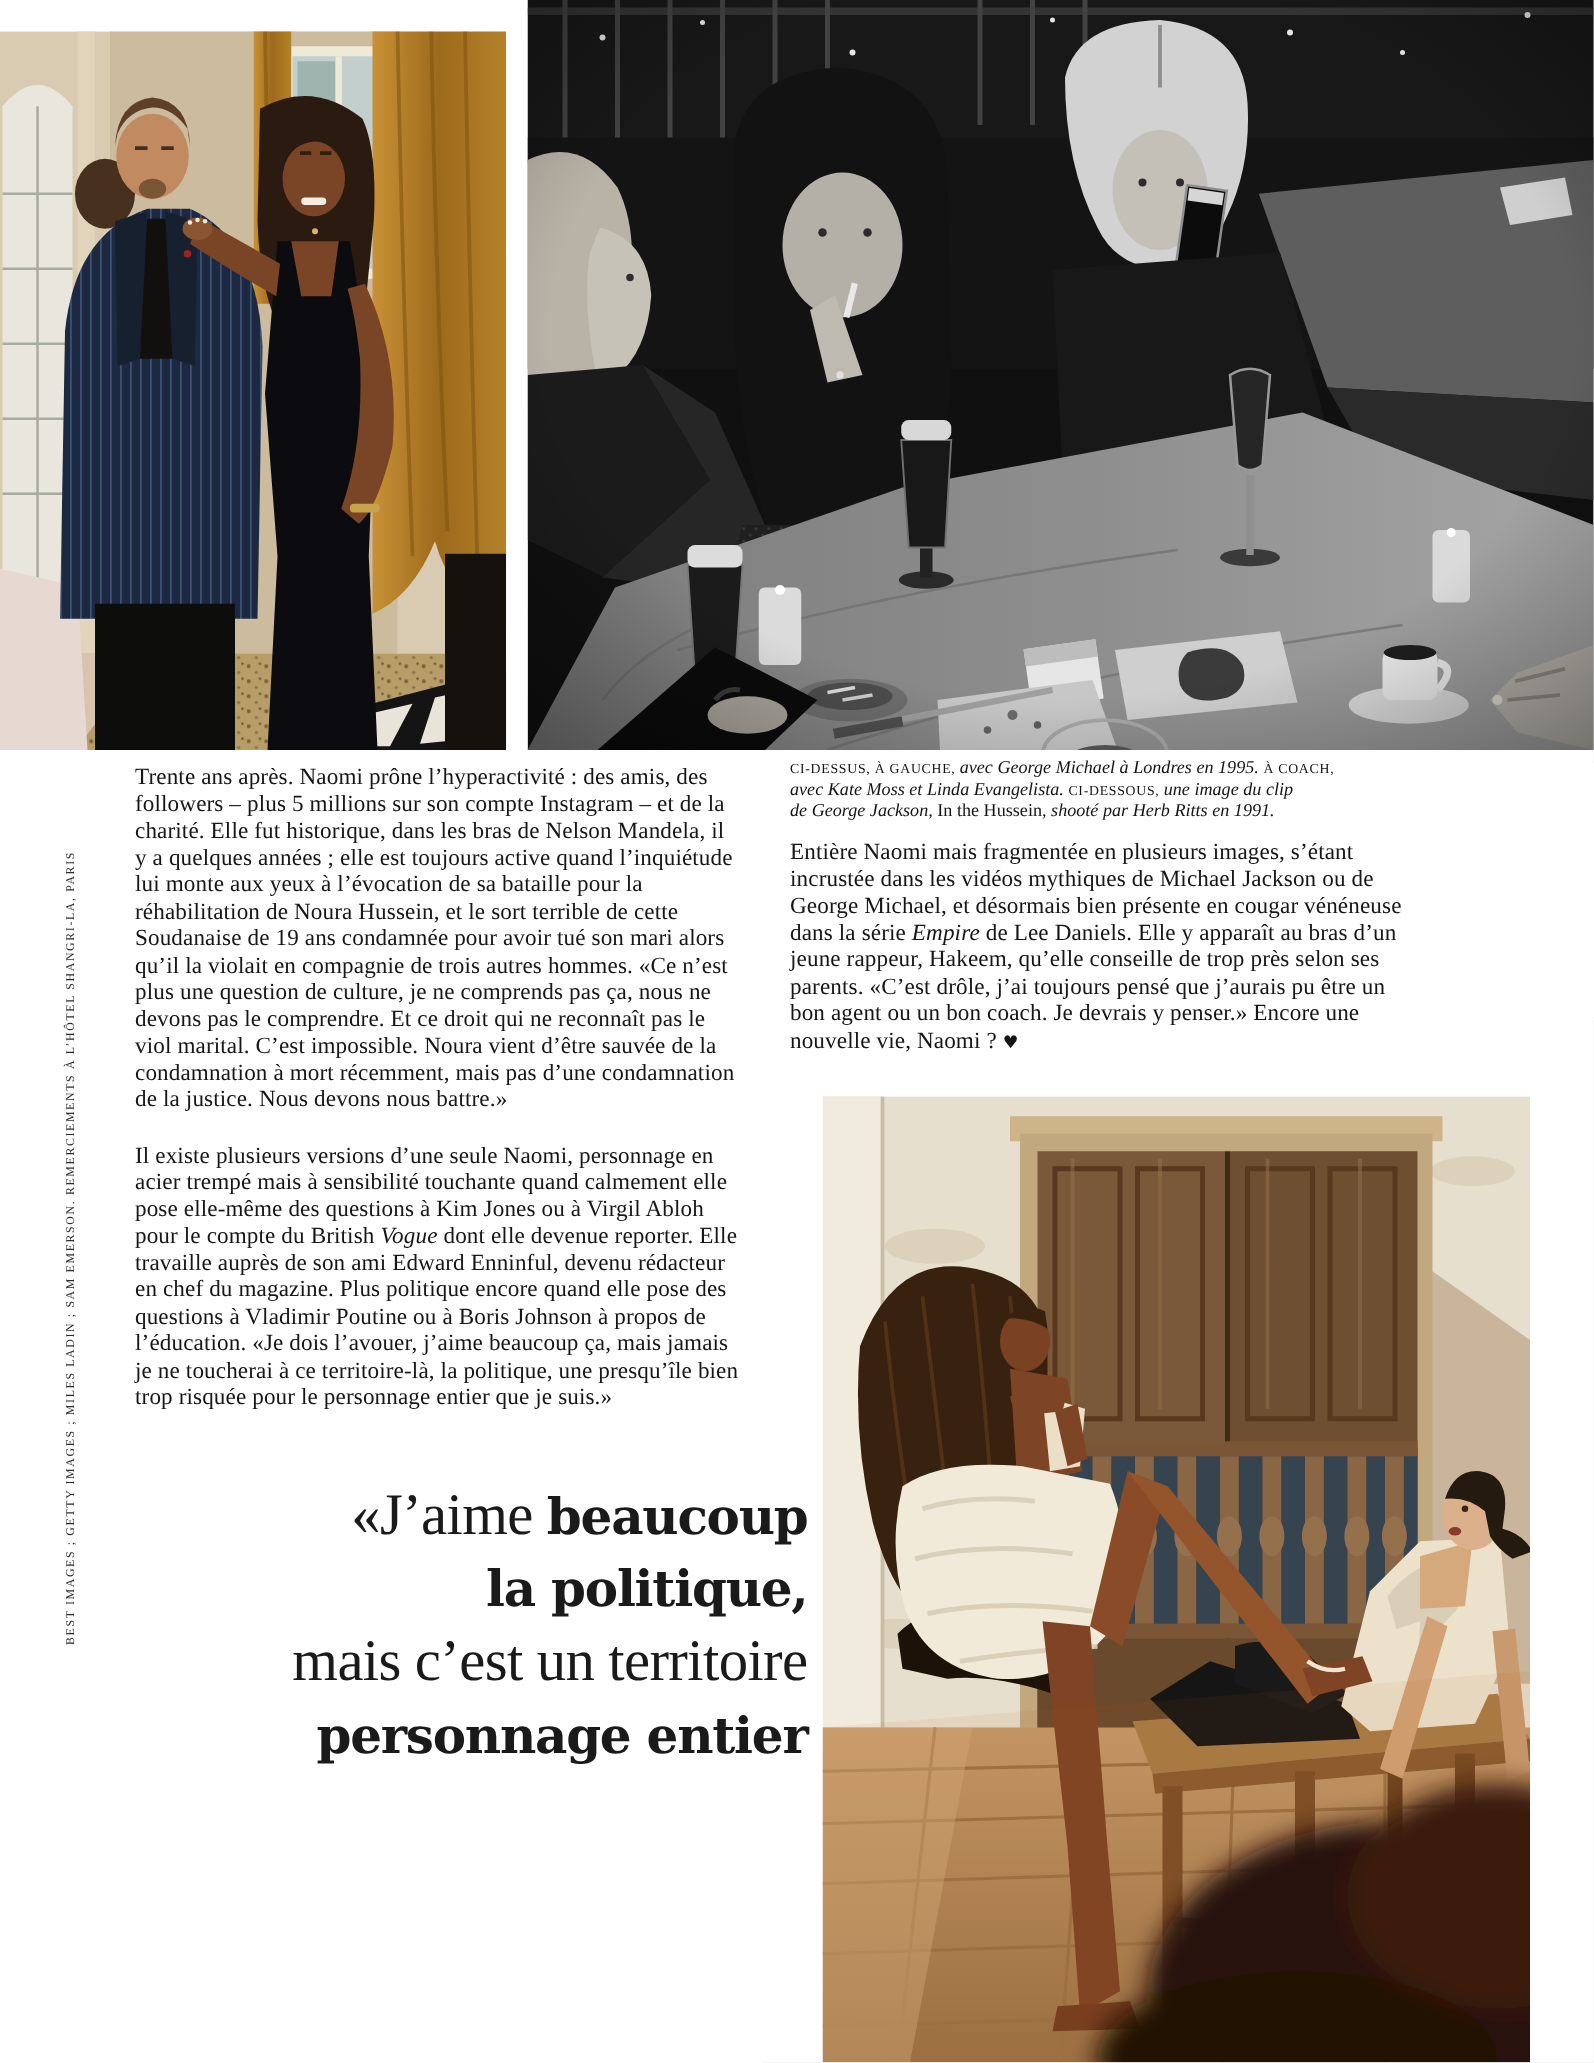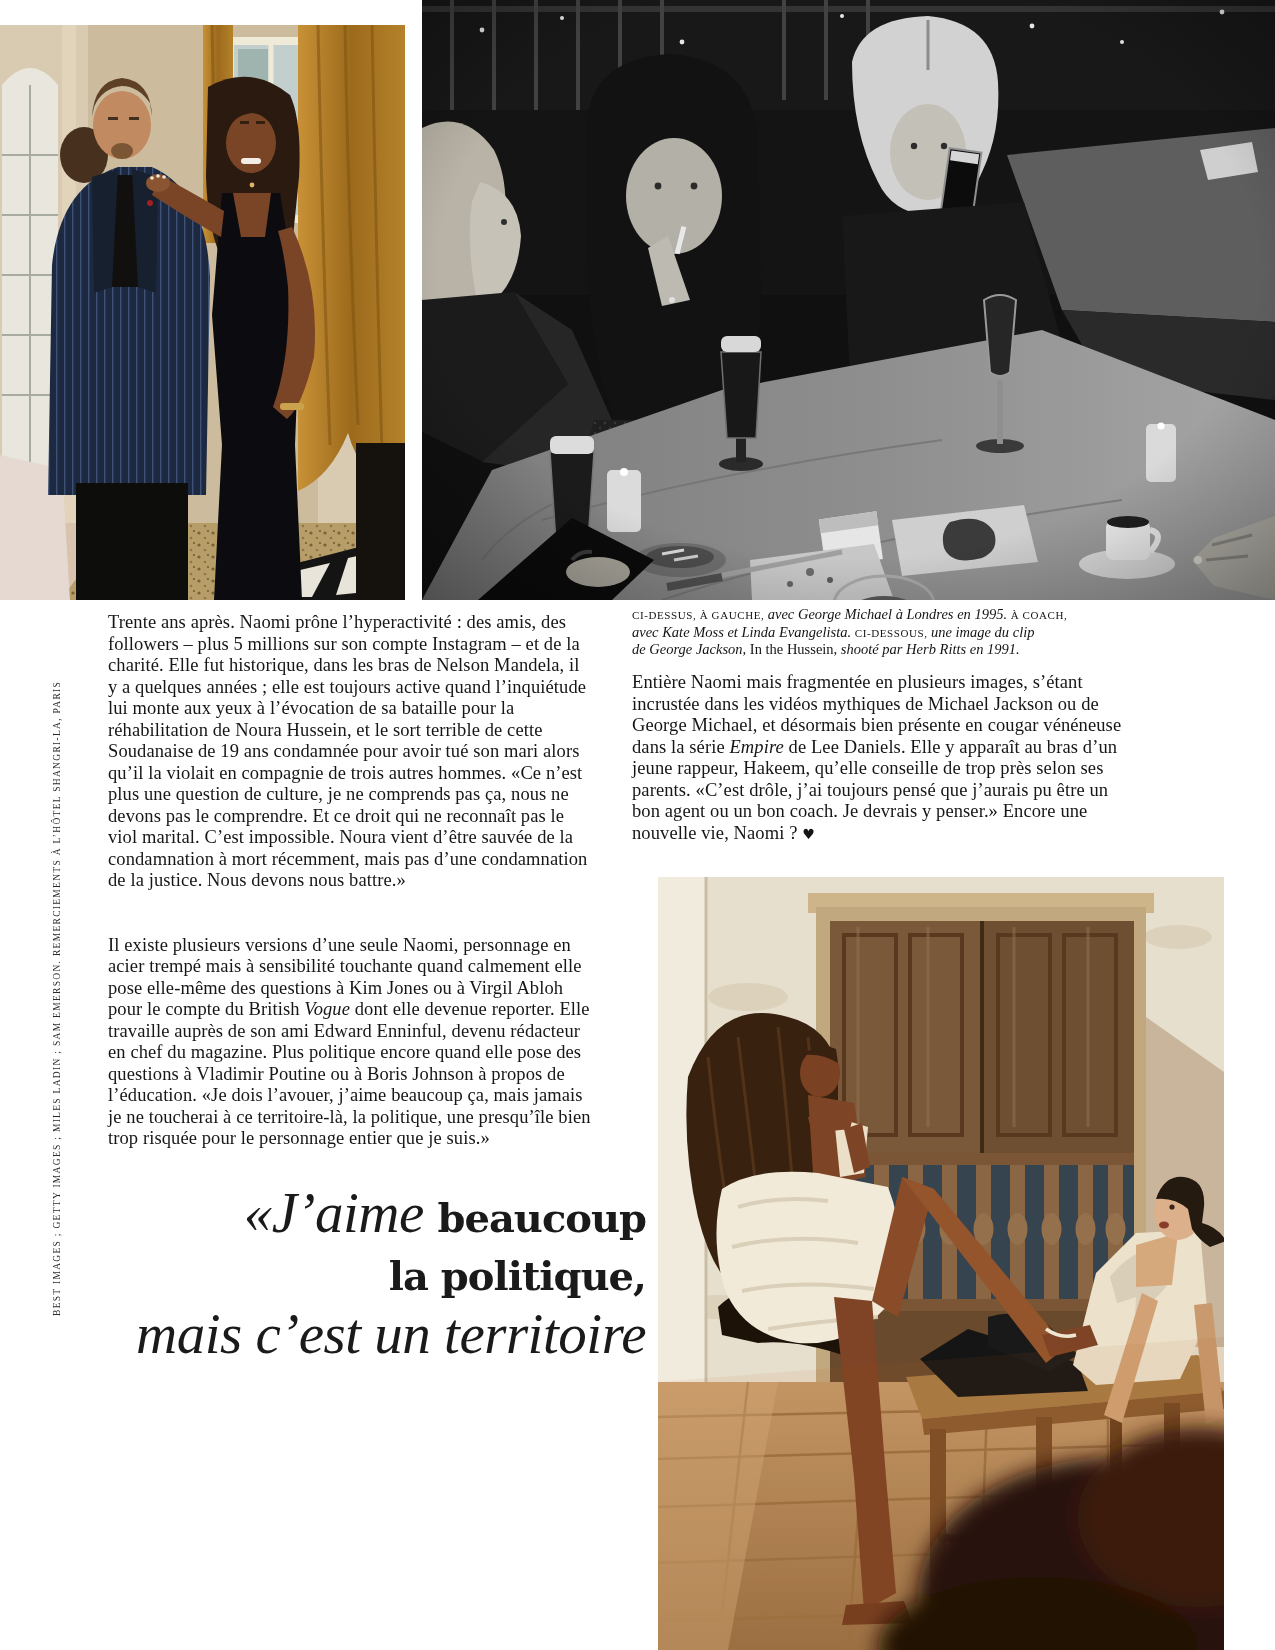--- a/index.html
+++ b/index.html
@@ -7,37 +7,37 @@
         font-family:"Liberation Serif",serif;color:#1c1c1c;margin:0 auto;}
   .photo{position:absolute;overflow:hidden;}
   .photo svg{display:block;width:100%;height:100%;}
 
   
   .body-col{position:absolute;font-size:18.5px;line-height:21.5px;text-align:left;
             color:#161616;letter-spacing:.1px;}
   .col-left{left:108px;top:612px;width:484px;}
   .col-right{left:632px;top:672px;width:492px;}
   .para{margin:0;}
-  .para + .para{margin-top:43px;}
+  .para + .para{margin-top:23px;}
   .s-r{font-style:normal;}
   .s-it{font-style:italic;}
   .s-orn{font-family:"DejaVu Sans",sans-serif;font-size:14px;color:#141414;}
 
   
   .caption{position:absolute;left:632px;top:606px;font-size:14.5px;line-height:17.5px;
            color:#141414;}
   .caption-line{white-space:nowrap;}
   .caption .s-it{font-style:italic;}
   .caption .s-r{font-style:normal;}
   .caption .s-sc{font-style:normal;font-variant:all-small-caps;letter-spacing:.6px;font-size:15px;}
 
   
   .quote{position:absolute;left:90px;top:1188px;width:556px;text-align:right;color:#1a1a1a;}
   .quote-line{white-space:nowrap;line-height:49px;}
-  .s-qi{font-family:"Liberation Serif",serif;font-style:italic;font-size:57px;letter-spacing:-.5px;}
+  .s-qi{font-family:"Liberation Serif",serif;font-size:47px;letter-spacing:-.5px;}
   .s-qb{font-family:"DejaVu Serif",serif;font-weight:700;font-size:40px;letter-spacing:-1px;}
 
   
   .credit{position:absolute;left:52px;top:808px;height:508px;width:18px;
           writing-mode:vertical-rl;transform:rotate(180deg);
           font-family:"Liberation Serif",serif;font-size:9.5px;letter-spacing:1.3px;
           color:#2b2b2b;white-space:nowrap;}
 </style>
 </head>
 <body>
@@ -314,20 +314,21 @@
   </div>
 
   <div class="body-col col-right">
     <p class="para"><span class="s-r">Entière Naomi mais fragmentée en plusieurs images, s’étant incrustée dans les vidéos mythiques de Michael Jackson ou de George Michael, et désormais bien présente en cougar vénéneuse dans la série </span><span class="s-it">Empire</span><span class="s-r"> de Lee Daniels. Elle y apparaît au bras d’un jeune rappeur, Hakeem, qu’elle conseille de trop près selon ses parents. «C’est drôle, j’ai toujours pensé que j’aurais pu être un bon agent ou un bon coach. Je devrais y penser.» Encore une nouvelle vie, Naomi ? </span><span class="s-orn">♥</span></p>
   </div>
 
   <div class="quote">
     <div class="quote-line"><span class="s-qi">«J’aime </span><span class="s-qb">beaucoup</span></div>
     <div class="quote-line"><span class="s-qb">la politique,</span></div>
     <div class="quote-line"><span class="s-qi">mais c’est un territoire</span></div>
+    <div class="quote-line"><span class="s-qb">personnage entier</span></div>
   </div>
 
   <div class="credit">BEST IMAGES ; GETTY IMAGES ; MILES LADIN ; SAM EMERSON. REMERCIEMENTS À L’HÔTEL SHANGRI-LA, PARIS</div>
 
   <div class="photo" style="left:658px;top:877px;width:566px;height:773px;">
     <svg viewBox="0 0 566 773" preserveAspectRatio="none">
       <defs>
         <filter id="blur9" x="-40%" y="-40%" width="180%" height="180%">
             <feGaussianBlur stdDeviation="10"></feGaussianBlur>
           </filter>

